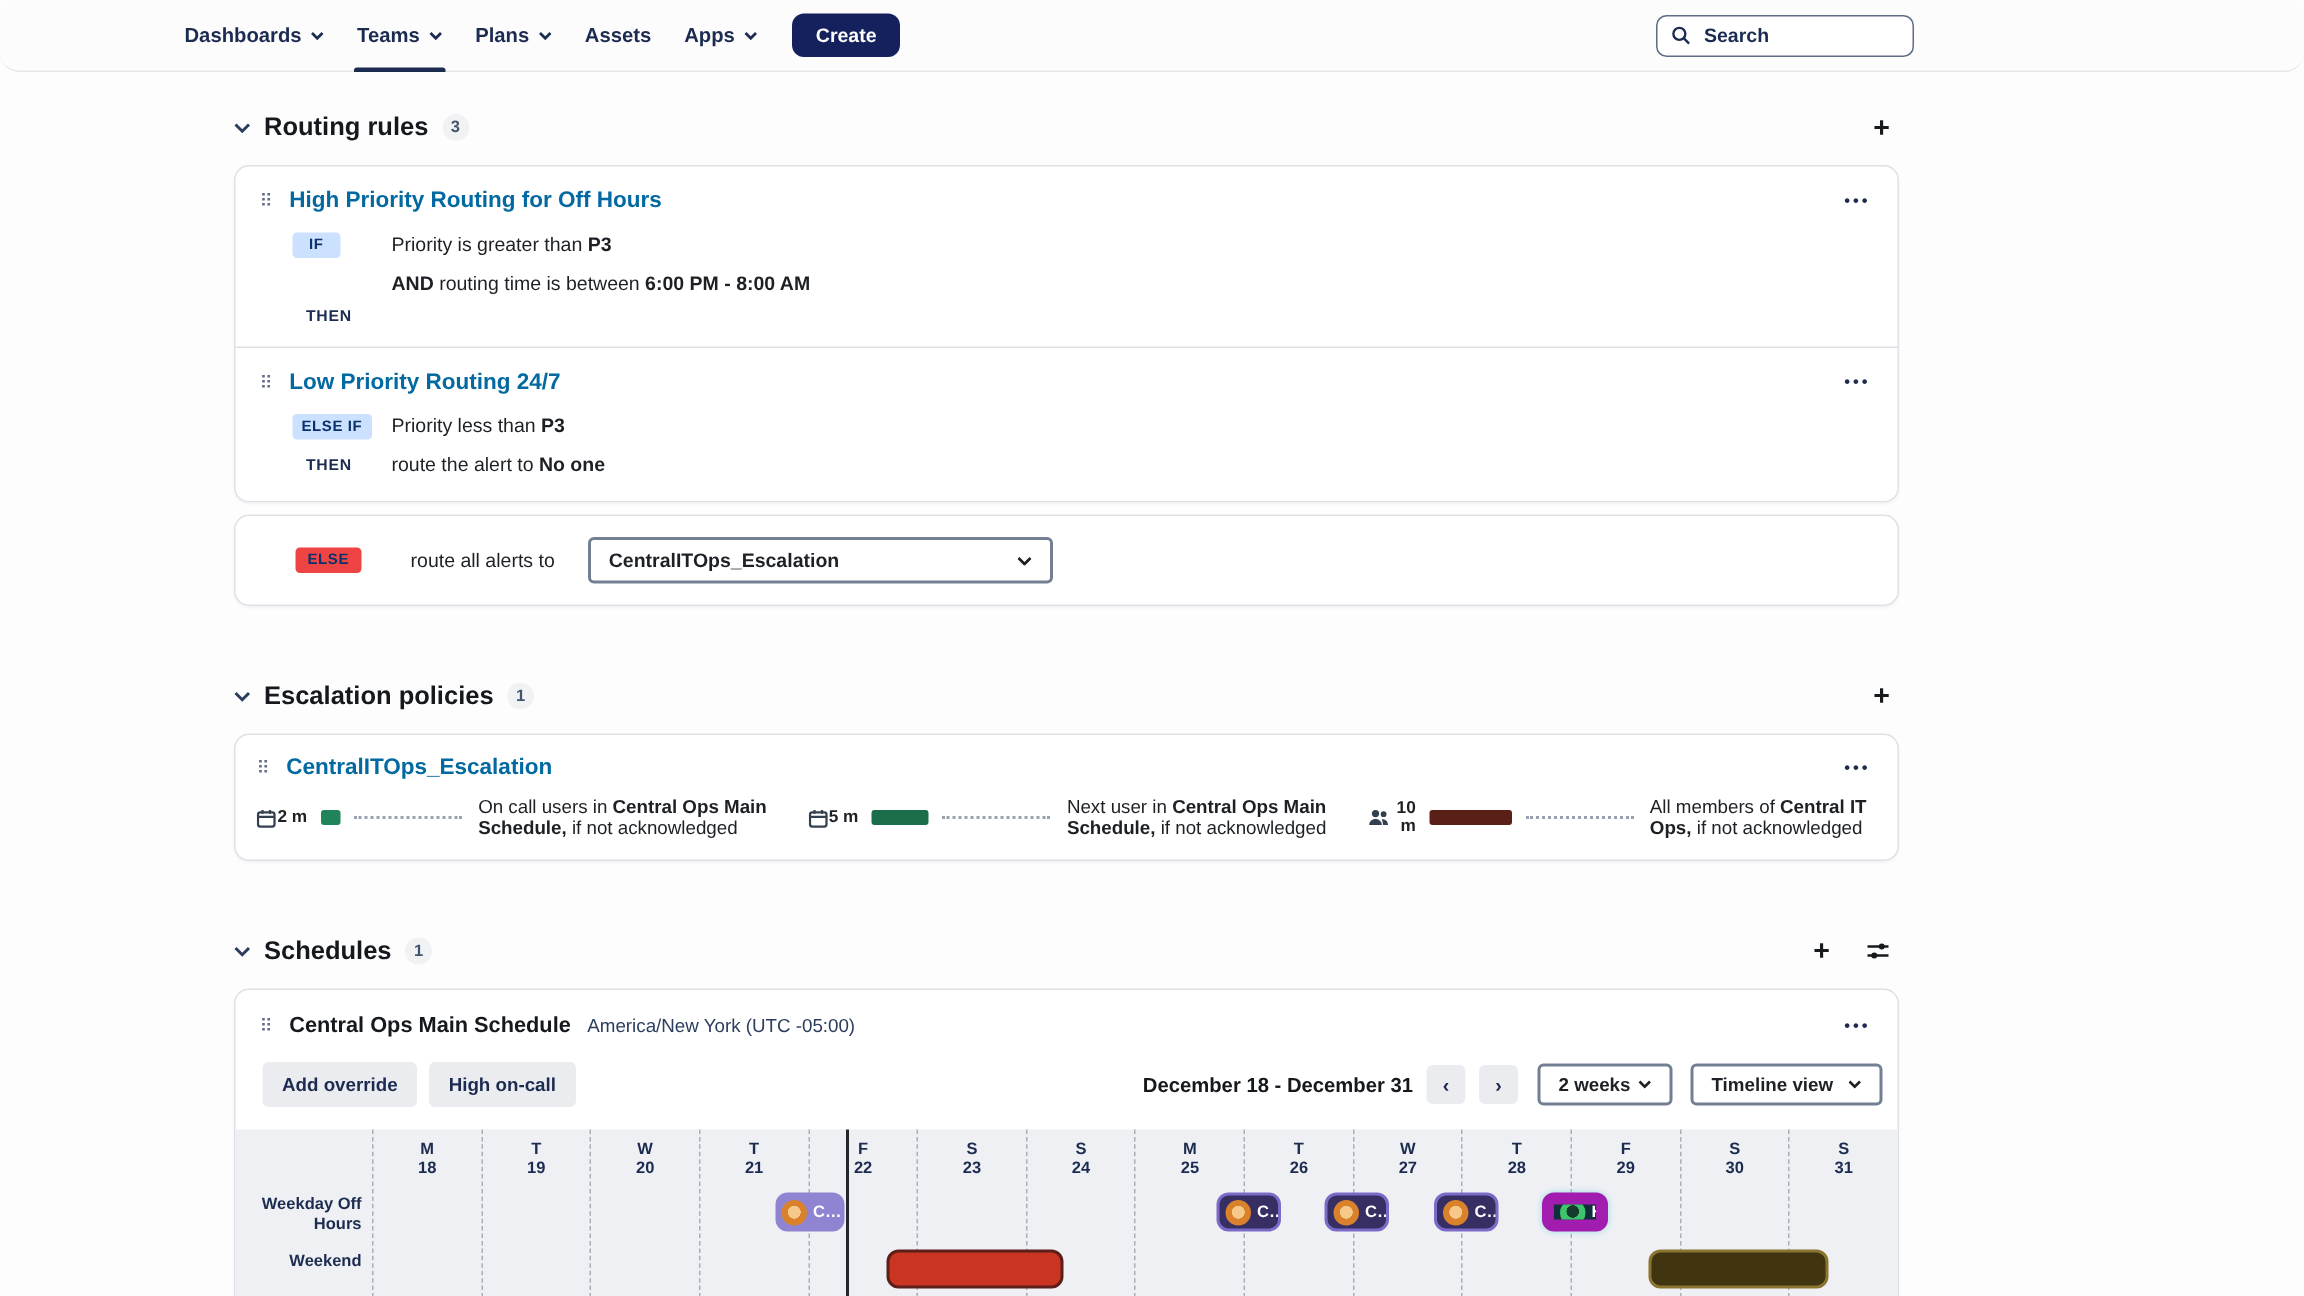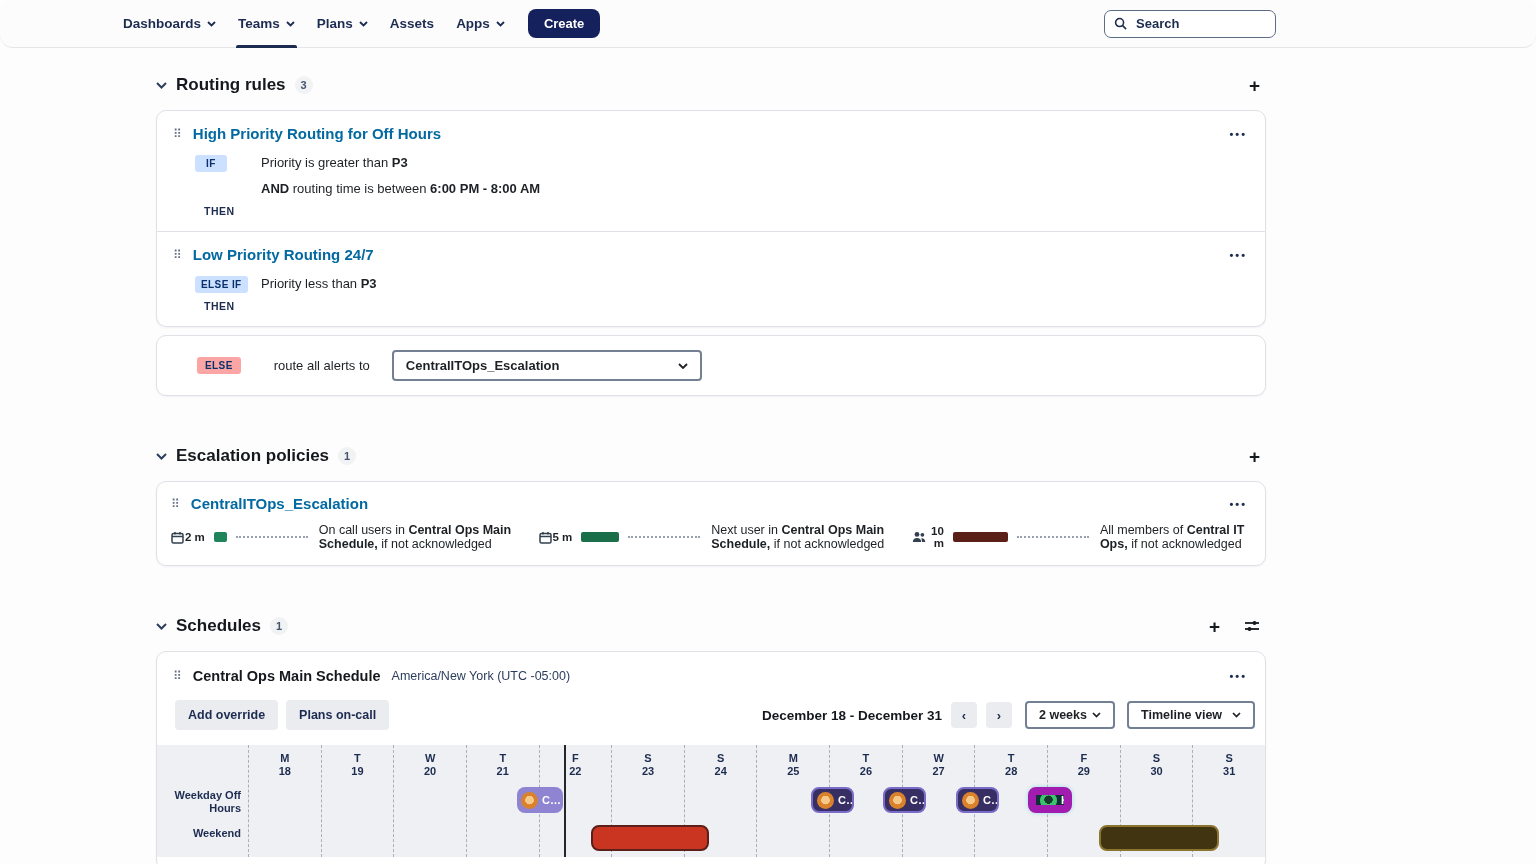--- a/index.html
+++ b/index.html
@@ -54,21 +54,21 @@
   .rule-body { margin:11px 0 0 22px; display:grid; grid-template-columns:66px 1fr; row-gap:6px; align-items:center; }
   .cond-badge { justify-self:start; background:#cce0ff; color:#09326c; font-size:10px; font-weight:700;
                padding:3px 11px; border-radius:3px; letter-spacing:.4px; white-space:nowrap; }
   .cond-badge.elseif { padding:3px 6px; }
   .kw-label { font-size:10.5px; font-weight:700; color:#1c2b50; letter-spacing:.5px; padding-left:9px; }
   .cond-text { font-size:13px; color:#1d2125; line-height:20px; }
   .cond-text b, .b { font-weight:700; }
   .clock-icon { display:inline-block; vertical-align:-2px; margin-left:5px; color:#44546f; }
 
   .else-card { margin-top:8px; display:flex; align-items:center; padding:14px 18px; }
-  .else-badge { background:#fca5a5; color:#09326c; font-size:10px; font-weight:700;
+  .else-badge { background:#ef4444; color:#09326c; font-size:10px; font-weight:700;
                padding:3px 8px; border-radius:3px; letter-spacing:.4px; margin-left:22px; }
   .else-text { font-size:13px; margin-left:33px; color:#1d2125; }
   .select { height:31px; border:2px solid #738094; border-radius:4px; background:#fff;
             display:flex; align-items:center; justify-content:space-between; padding:0 12px;
             font-size:13px; font-weight:600; color:#1d2125; cursor:pointer; }
   .else-select { width:310px; margin-left:22px; }
 
   
   .esc-card { padding:13px 18px 14px 14px; }
   .esc-steps { margin-top:11px; display:flex; flex-direction:row; gap:8px; }
@@ -203,20 +203,21 @@
     <div class="card second rule-card">
       <div class="rule-title-row">
         <span class="drag-handle">⠿</span>
         <span class="rule-title">Low Priority Routing 24/7</span>
         <span class="menu-dots">•••</span>
       </div>
       <div class="rule-body">
         <span class="cond-badge elseif">ELSE IF</span>
         <span class="cond-text"><span>Priority less than </span><b>P3</b></span>
         <span class="kw-label">THEN</span>
+        <span class="cond-text"><span>route the alert to </span><b>No one</b></span>
       </div>
     </div>
   </div>
 
   <div class="card else-card">
     <span class="else-badge">ELSE</span>
     <span class="else-text">route all alerts to</span>
     <div class="select else-select">
       <span>CentralITOps_Escalation</span>
       <span style="display:flex">
@@ -314,21 +315,21 @@
   <div class="card sched-card">
     <div class="sched-head">
       <span class="drag-handle">⠿</span>
       <span class="sched-name">Central Ops Main Schedule</span>
       <span class="sched-tz">America/New York (UTC -05:00)</span>
       <span class="menu-dots">•••</span>
     </div>
 
     <div class="sched-controls">
       <button class="gbtn">Add override</button>
-      <button class="gbtn">Plans on-call</button>
+      <button class="gbtn">High on-call</button>
       <span class="date-range">December 18 - December 31</span>
       <button class="nav-sq">‹</button>
       <button class="nav-sq">›</button>
       <div class="select sel-period">
         <span>2 weeks</span>
         <span style="display:flex">
             <svg width="9" height="6" viewBox="0 0 9 6">
               <path d="M1 1l3.5 3.5L8 1" fill="none" stroke="#1d2125" stroke-width="1.7"></path>
             </svg>
           </span>

